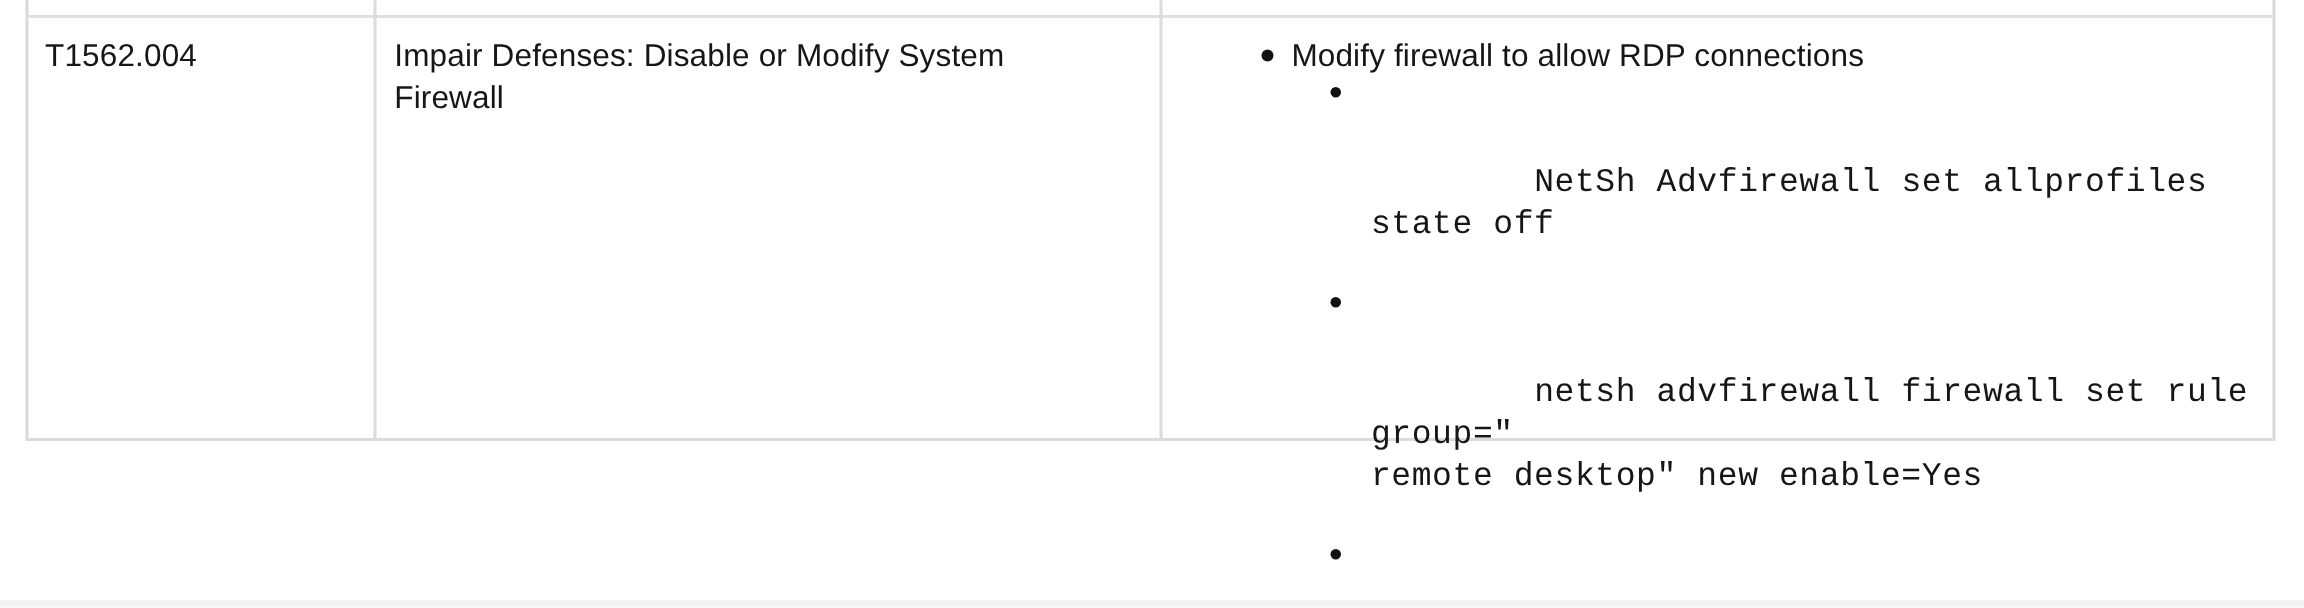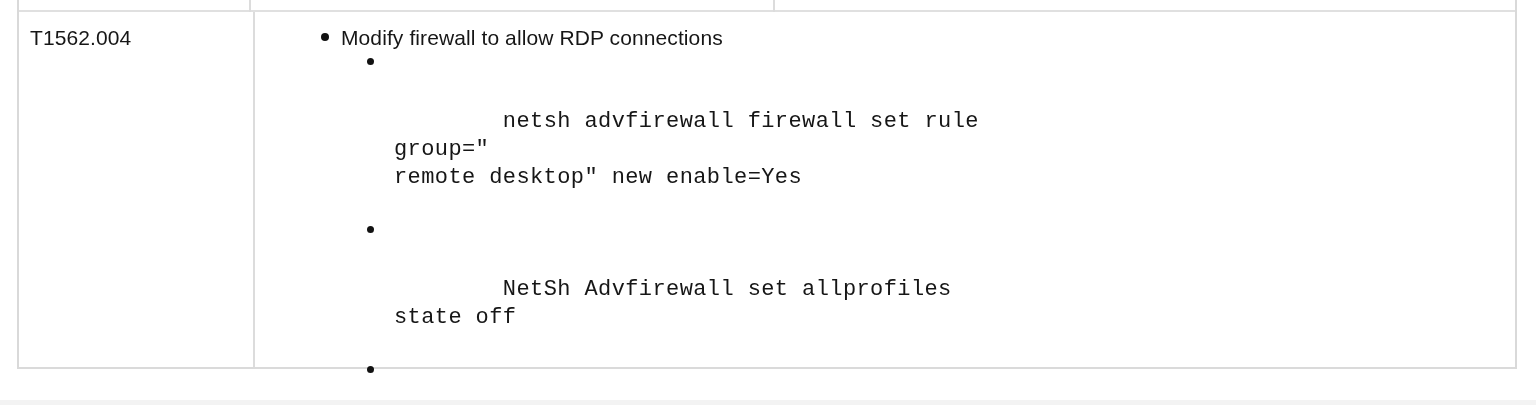--- a/index.html
+++ b/index.html
@@ -13,21 +13,21 @@
   .attack-table {
     position: absolute;
     left: 17px; top: 0;
     width: 1500px;
     border-left: 2px solid #d9d9d9;
     border-right: 2px solid #d9d9d9;
     background: #ffffff;
   }
   .row { display: flex; width: 100%; }
   .prev-row { height: 12px; border-bottom: 2px solid #e0e0e0; }
-  .main-row { height: 357px; border-bottom: 2px solid #dadada; }
+  .main-row { height: 282px; border-bottom: 2px solid #dadada; }
   .cell { height: 100%; }
   .cell.c1 { width: 236px; border-right: 2px solid #dcdcdc; padding: 12px 10px 0 11px; }
   .cell.c2 { width: 534px; border-right: 2px solid #dcdcdc; padding: 12px 12px 0 12px; }
   .cell.c3 { width: 726px; padding: 12px 14px 0 0; margin-left: 28px; }
   .body-text {
     font-size: 21px;
     line-height: 28px;
     white-space: pre-wrap;
     letter-spacing: 0.1px;
   }
@@ -71,37 +71,41 @@
     <div class="cell c2"></div>
     <div class="cell c3"></div>
   </div>
 
   <div class="row main-row">
 
     <div class="cell c1">
       <div class="body-text">T1562.004</div>
     </div>
 
+    <div class="cell c2">
+      <div class="body-text">Impair Defenses: Disable or Modify System
+Firewall</div>
+    </div>
 
     <div class="cell c3">
 
       <div class="l1-item">
         <span class="dot d1"></span>
         <span>Modify firewall to allow RDP connections</span>
       </div>
 
       <div class="l2-item">
         <span class="dot d2"></span>
-        <span>netsh advfirewall firewall set rule group="
-remote desktop" new enable=Yes</span>
+        <span>NetSh Advfirewall set allprofiles state off</span>
       </div>
 
       <div class="l2-item">
         <span class="dot d2"></span>
-        <span>NetSh Advfirewall set allprofiles state off</span>
+        <span>netsh advfirewall firewall set rule group="
+remote desktop" new enable=Yes</span>
       </div>
 
       <div class="l2-item">
         <span class="dot d2"></span>
         
       </div>
 
     </div>
   </div>
 </div>

